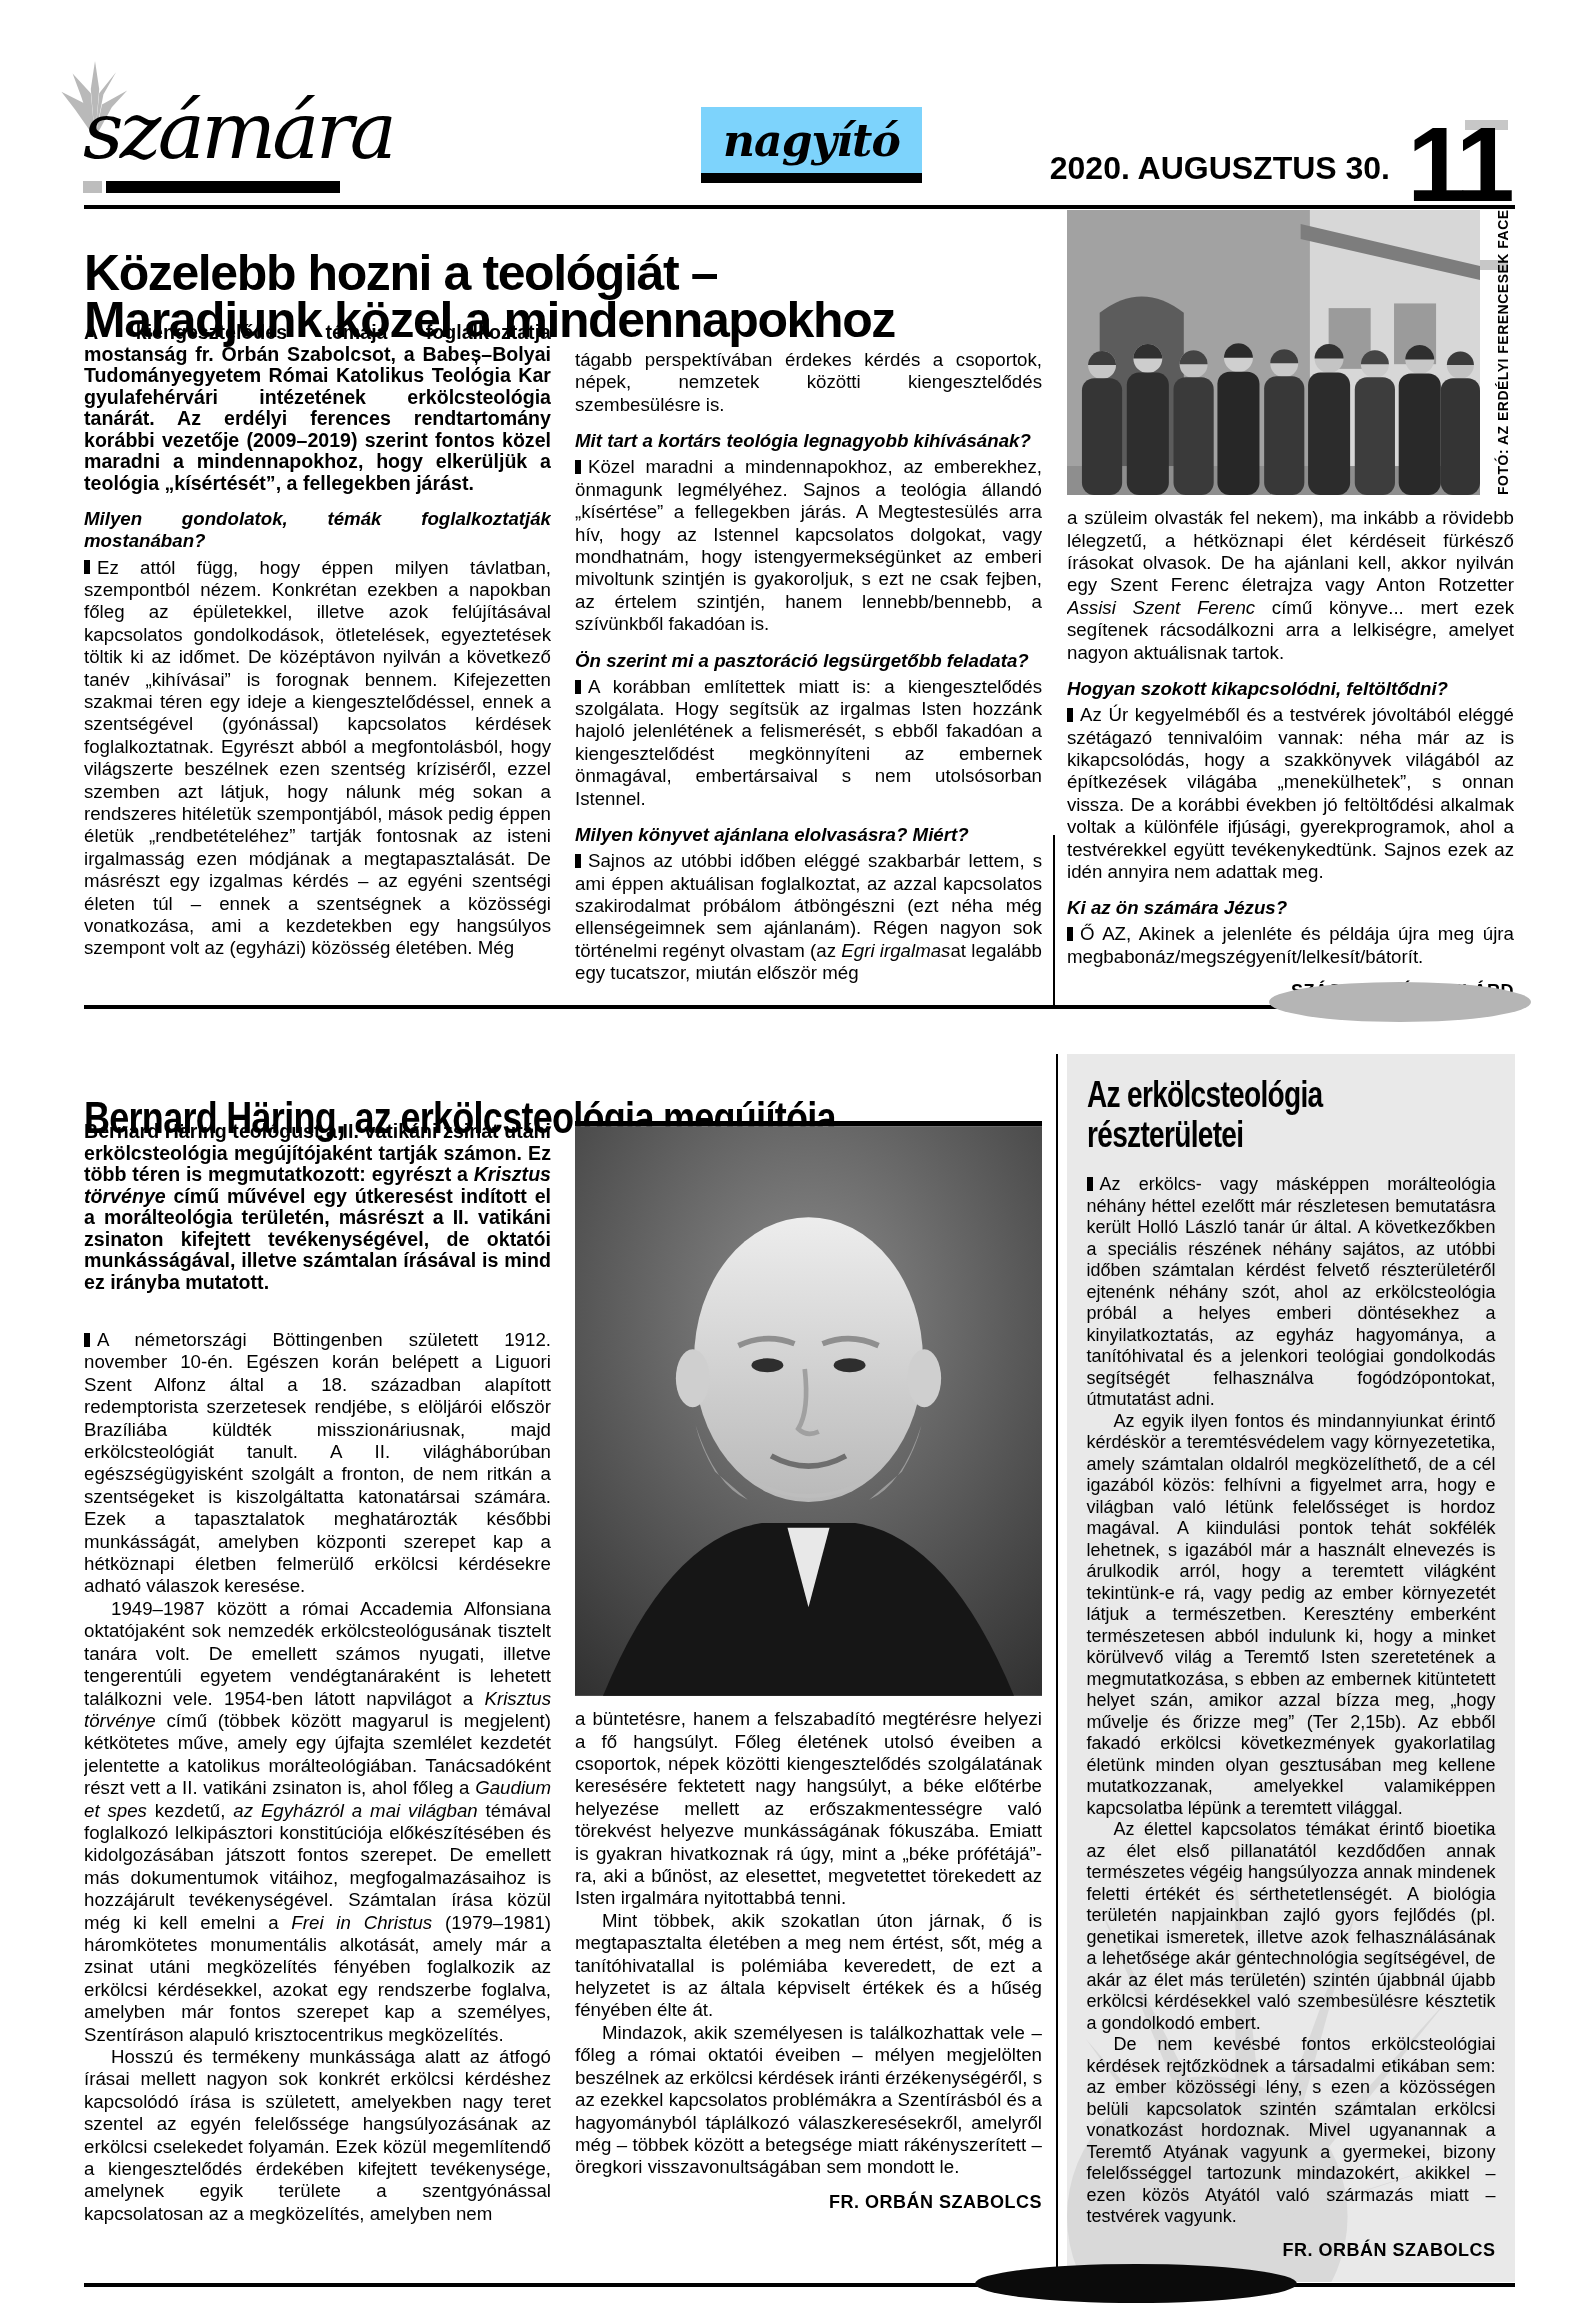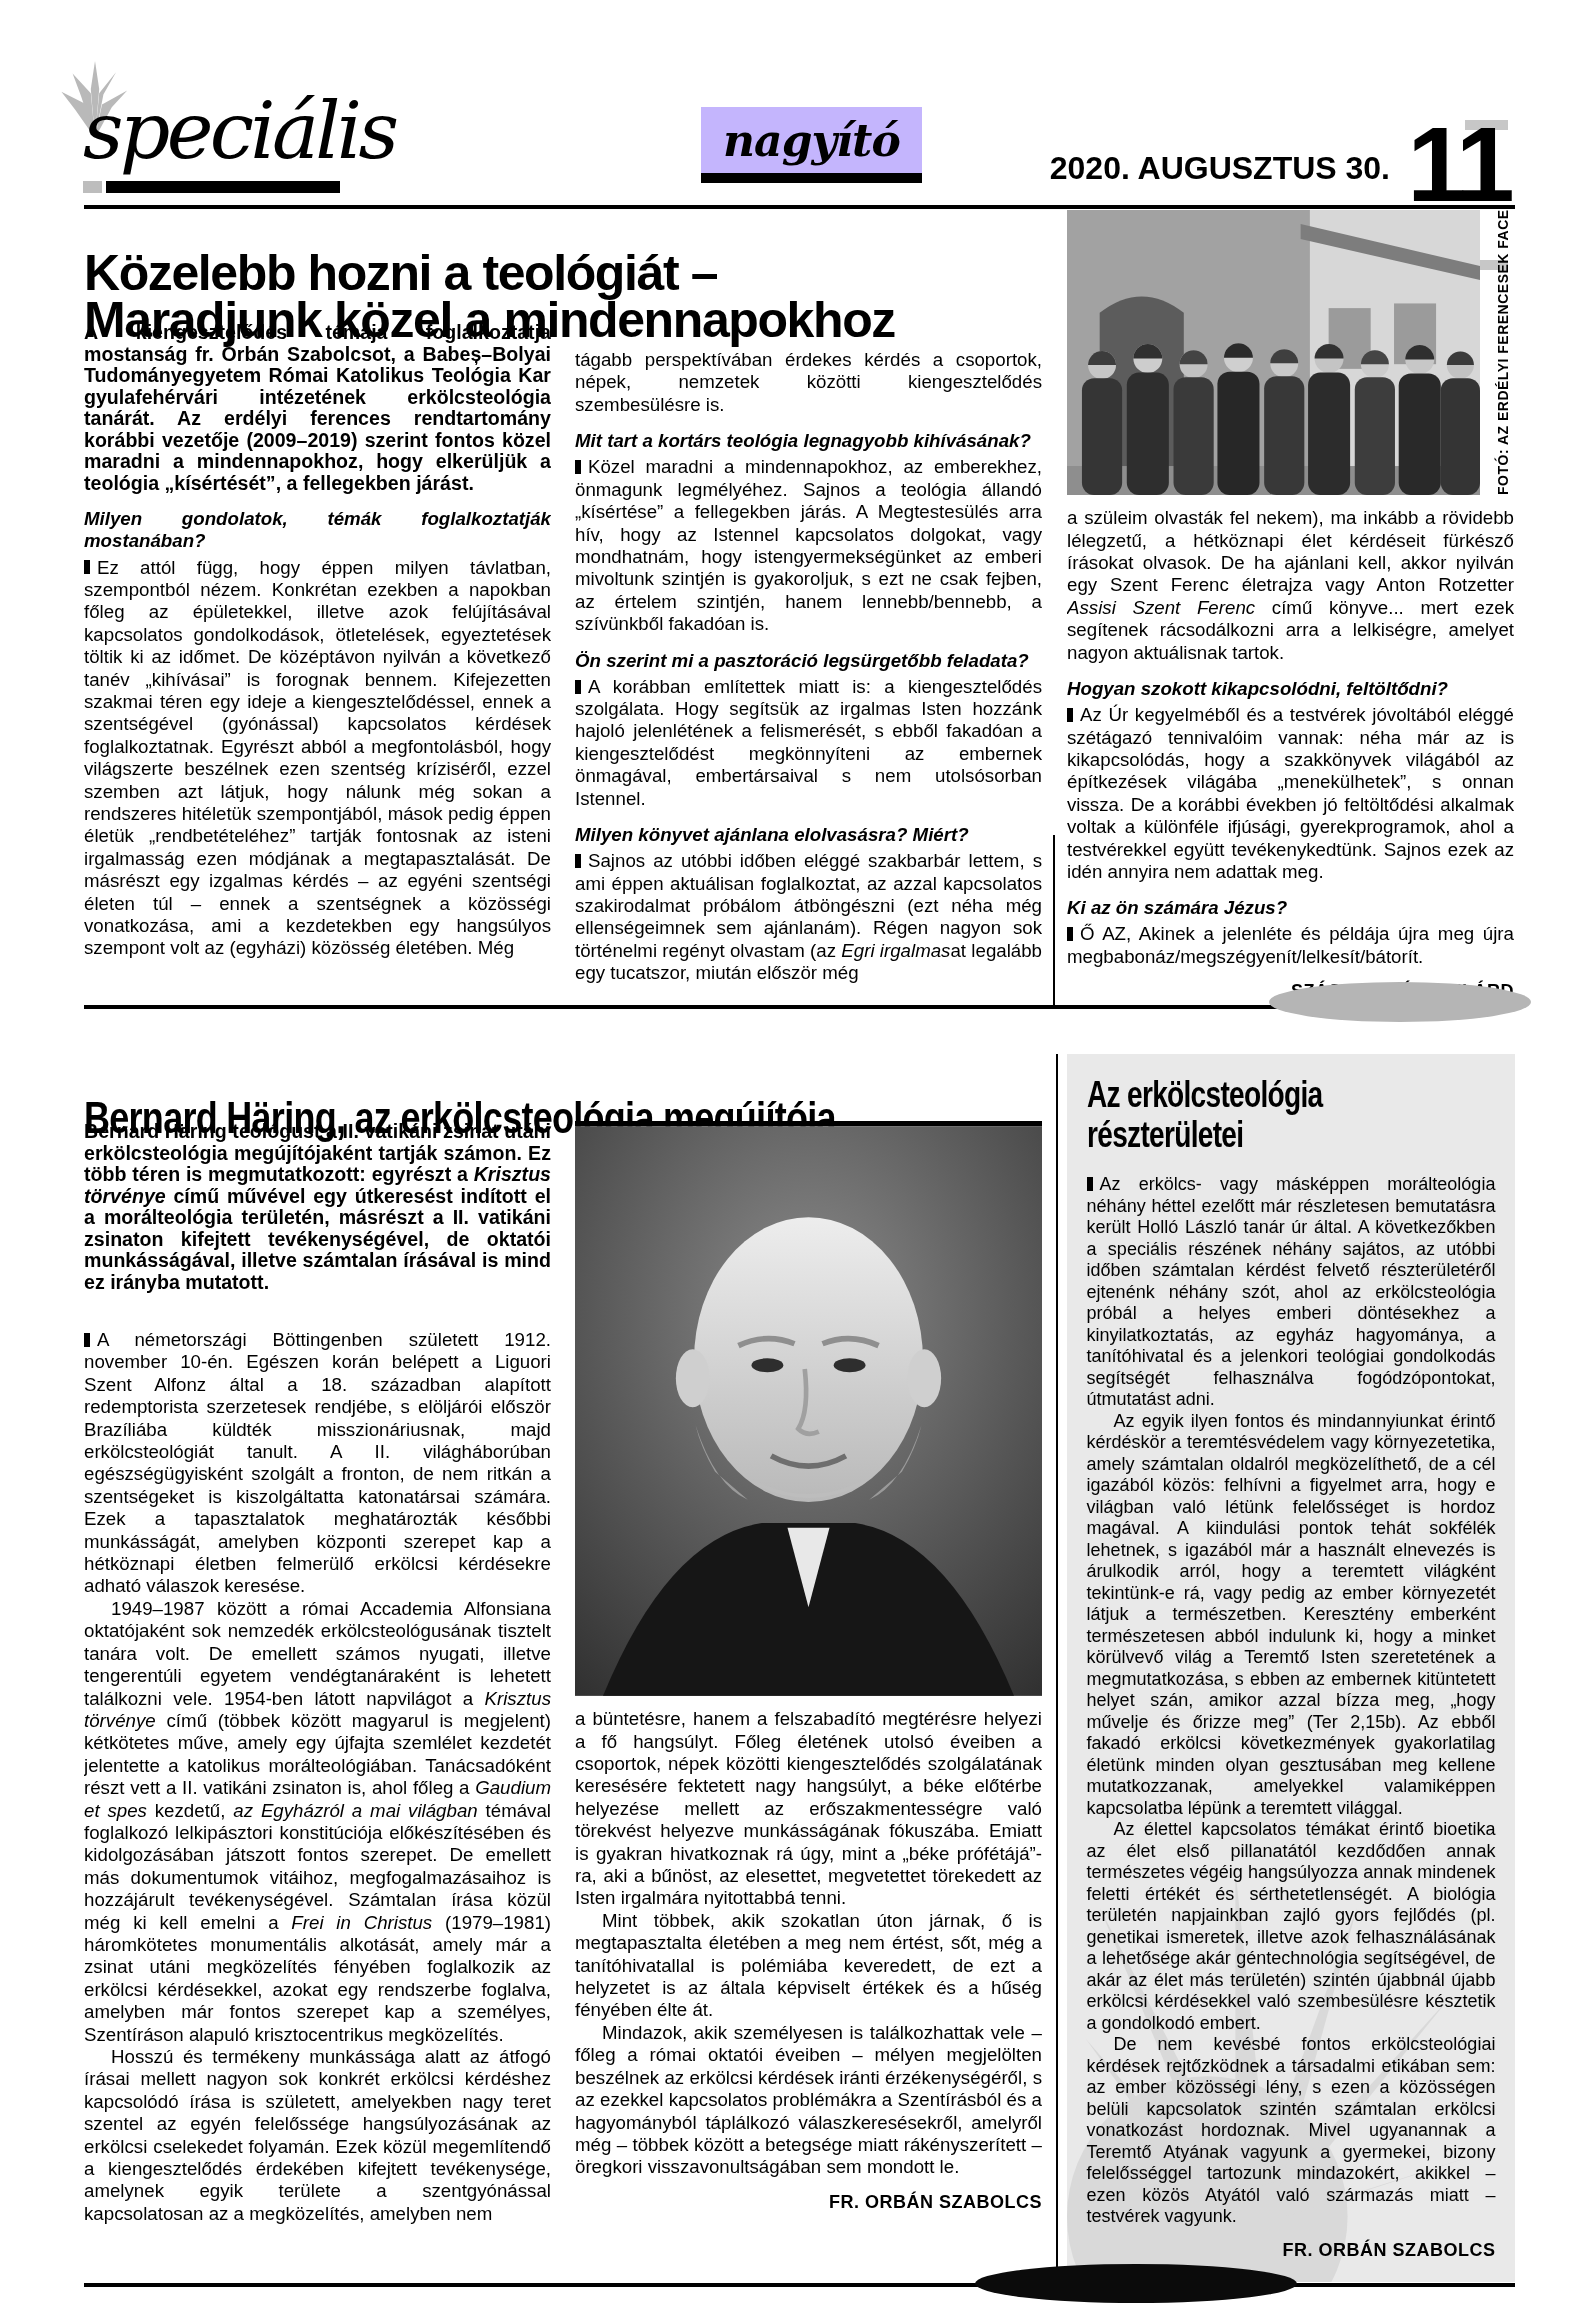--- a/index.html
+++ b/index.html
@@ -6,21 +6,21 @@
   .page{position:relative;width:1595px;height:2319px;background:#fff;overflow:hidden;
         font-family:"Liberation Sans",sans-serif;color:#000;}
   .abs{position:absolute;}
 
   
   .logo-burst{left:60px;top:60px;width:70px;height:79px;}
   .logo{left:83px;top:92px;font-family:"DejaVu Serif",serif;font-style:italic;
         font-weight:500;font-size:79px;letter-spacing:-3.7px;line-height:1;}
   .logo-sq{left:83px;top:181px;width:18.7px;height:12px;background:#bdbdbd;}
   .logo-bar{left:106px;top:181px;width:234px;height:12px;background:#000;}
-  .section-box{left:701px;top:107px;width:221px;height:66px;background:#c4b5fd;
+  .section-box{left:701px;top:107px;width:221px;height:66px;background:#7dd3fc;
         display:flex;align-items:center;justify-content:center;}
   .section-box span{font-family:"DejaVu Serif",serif;font-style:italic;font-weight:800;
         font-size:44px;letter-spacing:-0.9px;}
   .section-bar{left:701px;top:173px;width:221px;height:10.3px;background:#000;}
   .m-date{right:205px;top:150px;font-size:32px;font-weight:700;letter-spacing:0;}
   .pageno{right:85px;top:111px;font-size:106px;font-weight:700;letter-spacing:-4.7px;line-height:1;}
   .pn-bar-top{right:87px;top:120px;width:43px;height:10.3px;background:#c7c7c7;}
   .pn-bar-bot{right:87px;top:260px;width:43px;height:10.3px;background:#c7c7c7;}
 
   .hrule{left:84px;width:1431px;height:4.2px;background:#000;}
@@ -80,21 +80,21 @@
   <header>
     <svg class="abs logo-burst" viewBox="0 0 100 110">
       <g fill="#b9b9b9">
         <polygon points="50,110 44,40 50,0 56,40"></polygon>
         <polygon points="50,110 30,50 18,18 44,46"></polygon>
         <polygon points="50,110 62,48 80,16 56,46"></polygon>
         <polygon points="50,110 22,70 2,44 38,62"></polygon>
         <polygon points="50,110 74,66 96,42 60,62"></polygon>
       </g>
     </svg>
-    <div class="abs logo">speciális</div>
+    <div class="abs logo">számára</div>
     <div class="abs logo-sq"></div>
     <div class="abs logo-bar"></div>
 
     <div class="abs section-box">
       <span>nagyító</span>
     </div>
     <div class="abs section-bar"></div>
 
     <div class="abs m-date">2020. AUGUSZTUS 30.</div>
     <div class="abs pn-bar-top"></div>

